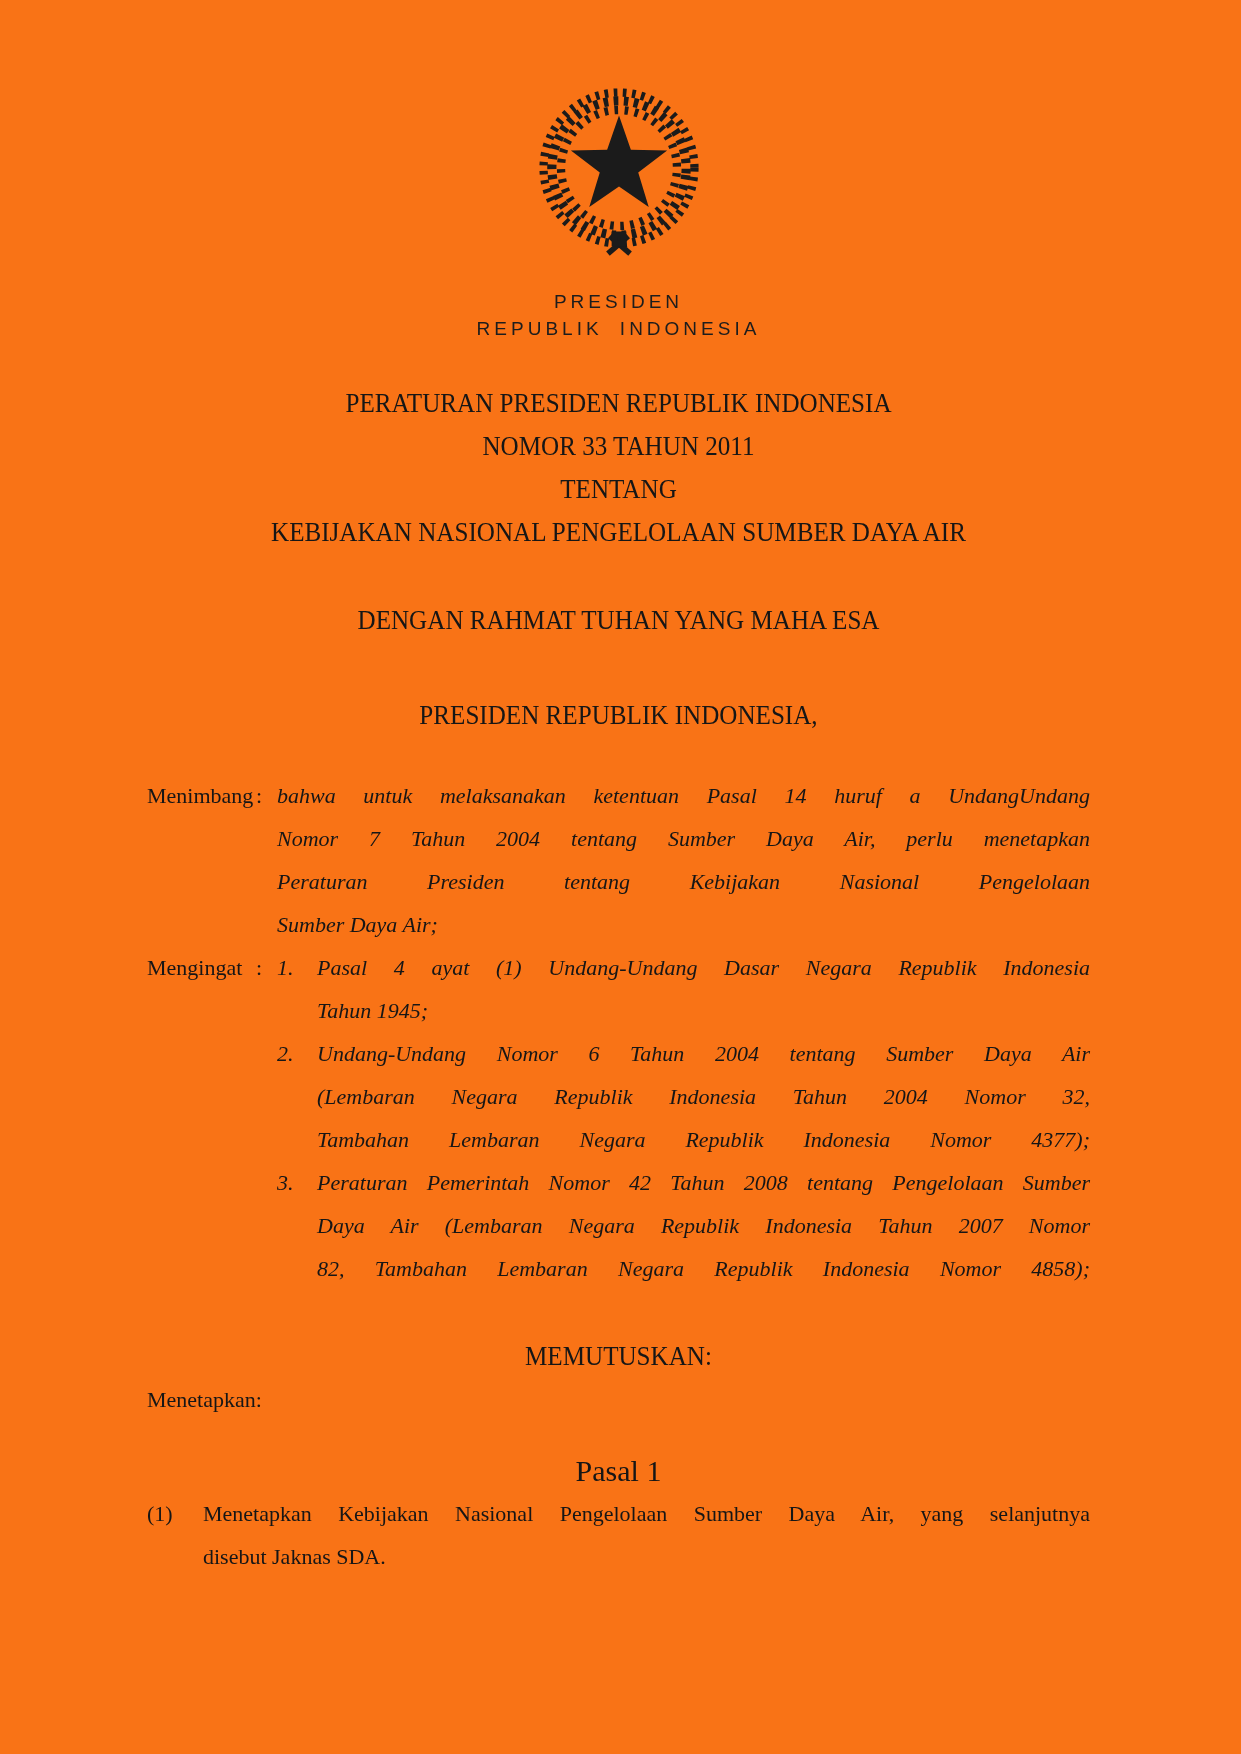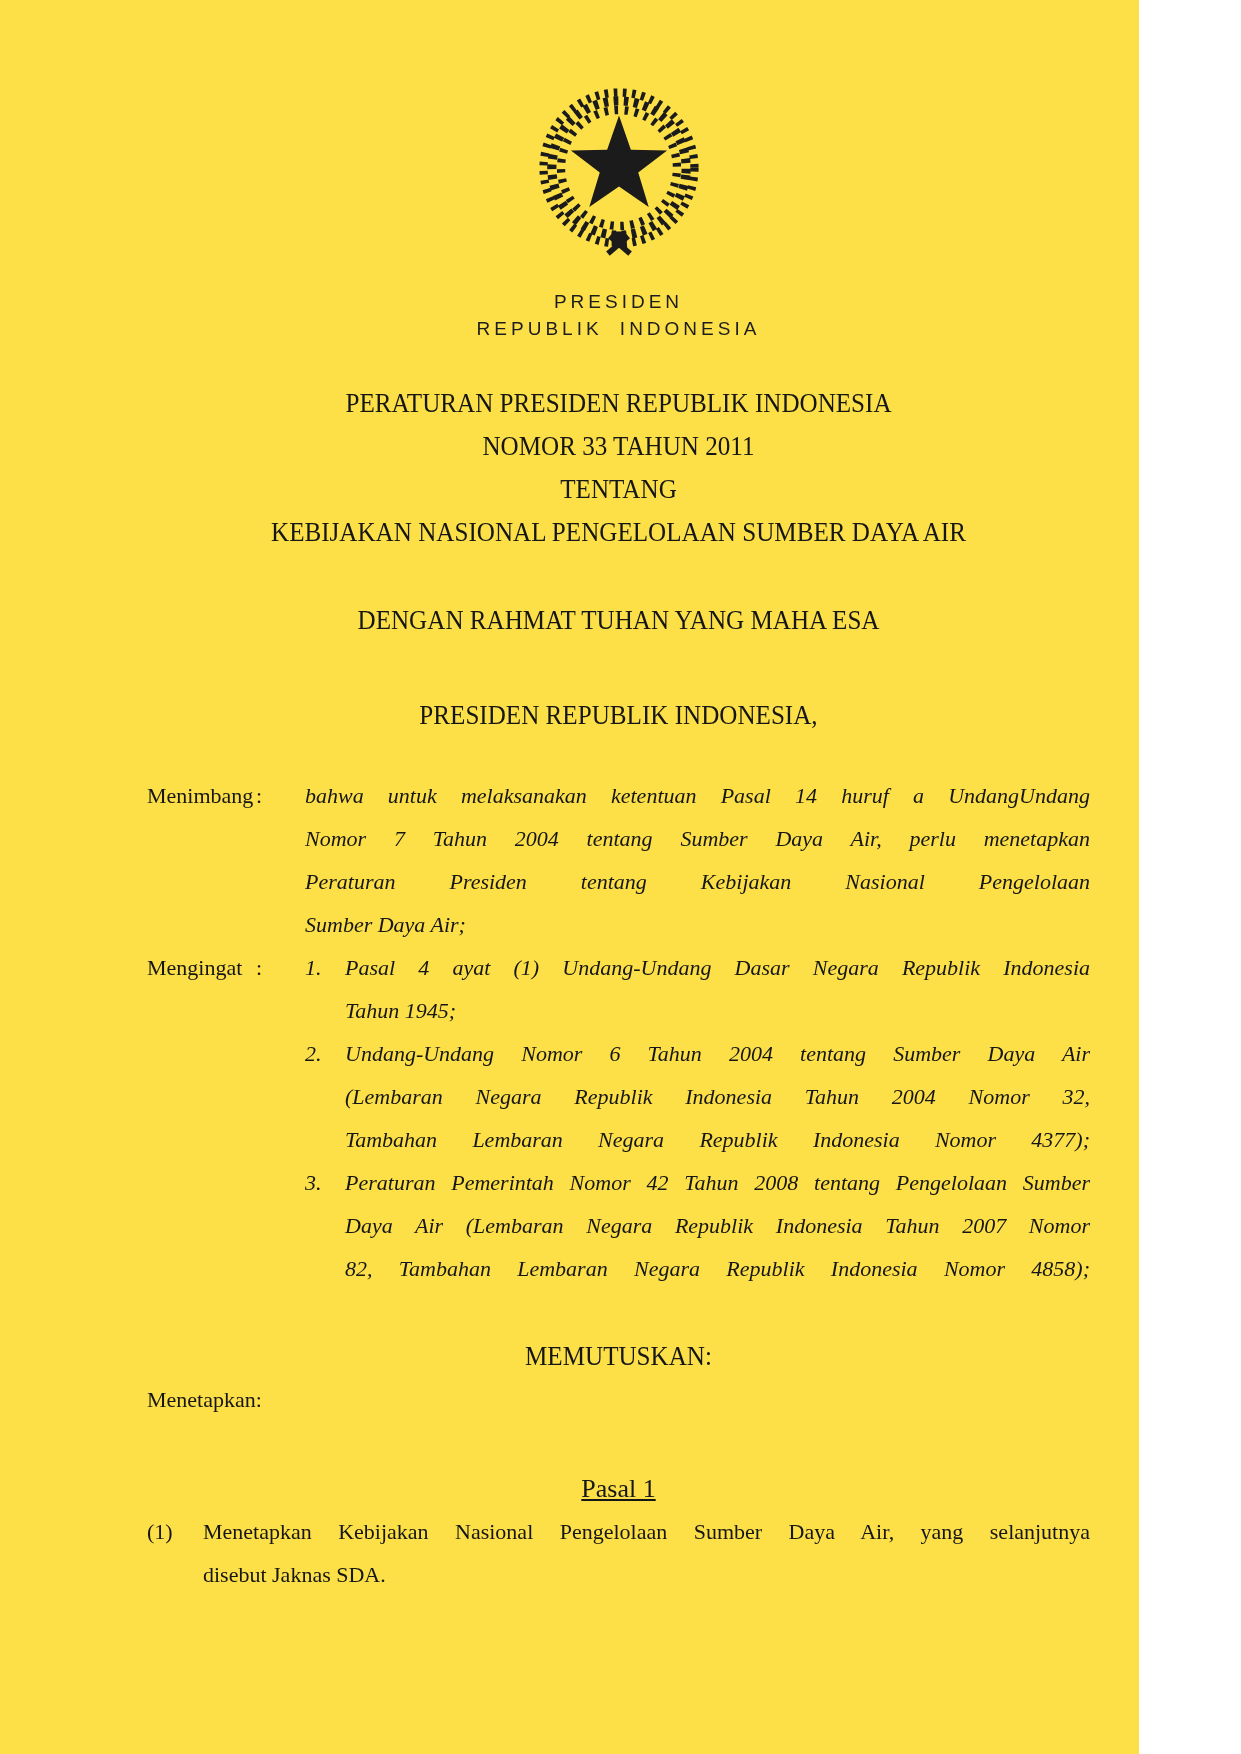--- a/index.html
+++ b/index.html
@@ -1,19 +1,19 @@
 <!DOCTYPE html>
 <html><head>
 <meta charset="utf-8">
 <style>
   html,body { margin:0; padding:0; background:#ffffff; }
   .page {
     position:relative;
-    width:1139px; height:1754px;
-    background:#fde047;
+    width:1241px; height:1754px;
+    background:#f97316;
     font-family:"Liberation Serif", serif;
     color:#161616;
     overflow:hidden;
   }
   .content { margin-left:147px; width:943px; }
 
   .emblem-wrap { padding-top:76px; text-align:center; }
   .emblem-wrap svg { display:inline-block; }
 
   .letterhead {
@@ -24,25 +24,25 @@
     color:#1d1d1d;
   }
 
   .h { text-align:center; font-size:27px; line-height:43px; white-space:nowrap; }
   .cond { transform:scaleX(0.93); transform-origin:50% 50%; }
 
   .title-block { margin-top:40px; }
   .invocation { margin-top:45px; }
   .issuer { margin-top:52px; }
   .memutuskan { margin-top:45px; }
-  .pasal { margin-top:46px; font-size:26px;text-decoration:underline; }
+  .pasal { margin-top:28px; font-size:30px; }
 
   .bodytxt { font-size:22px; line-height:43px; }
 
-  .hang { display:flex;gap:28px; }
+  .hang { display:flex; }
   .hang .lab { flex:0 0 115px; display:flex; justify-content:space-between; }
   .hang .hbody { flex:1; margin-left:15px; min-width:0;font-style:italic; }
 
   .m1 { margin-top:37px; }
 
   .item { display:flex; }
   .item .num { flex:0 0 40px; }
   .item .ilines { flex:1; min-width:0; }
 
   .clauses { }

